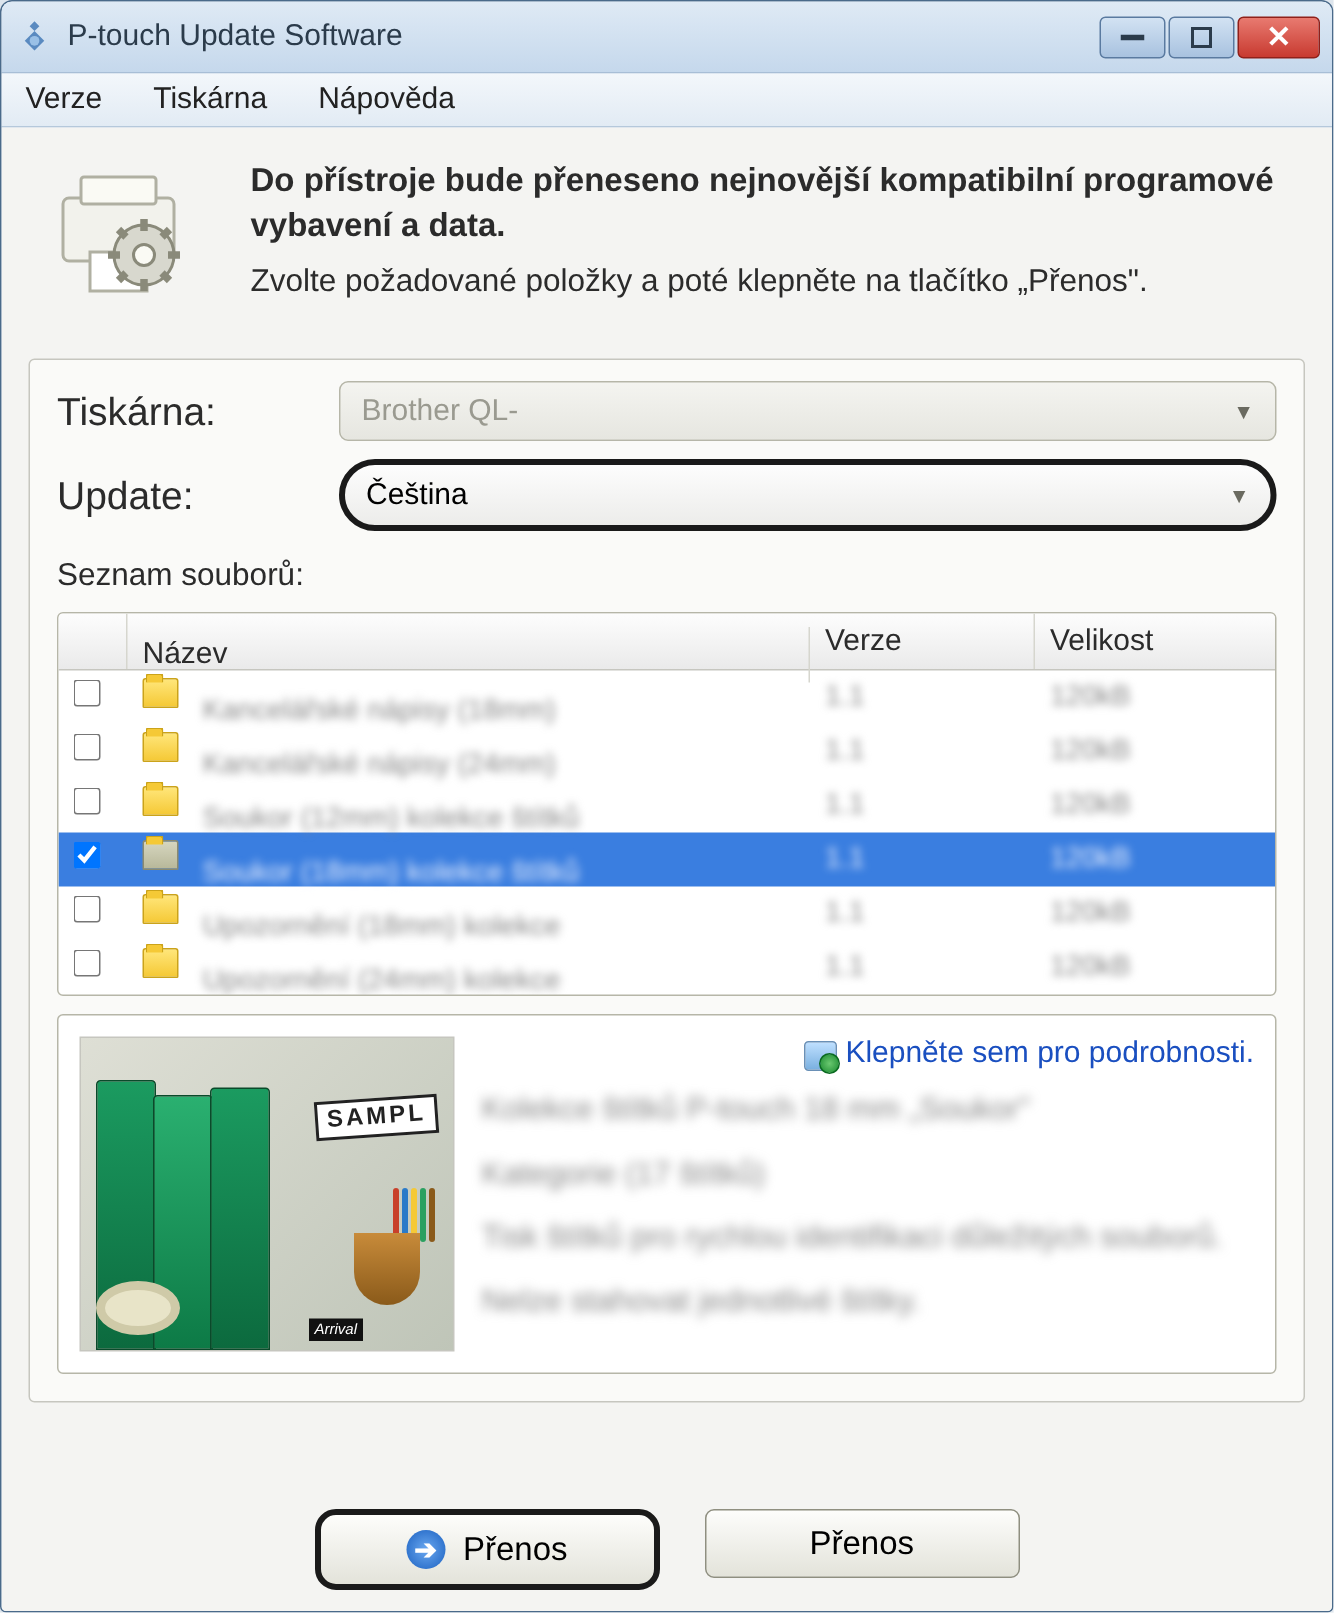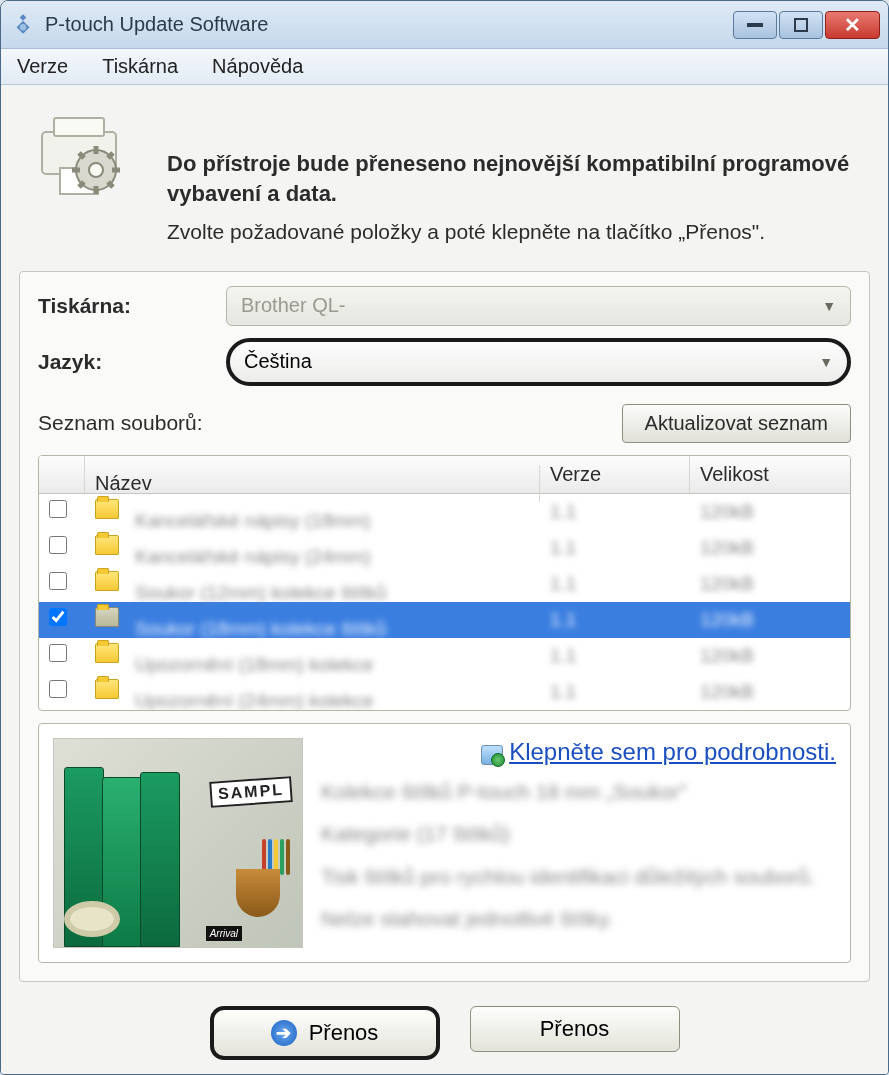--- a/index.html
+++ b/index.html
@@ -18,27 +18,27 @@
 .menubar { height: 36px; background: linear-gradient(#f3f7fb,#e2ebf4); border-bottom: 1px solid #b5c8db; display: flex; align-items: center; padding: 0 10px; gap: 22px; font-size: 20px; color: #222; }
 .menu-item { padding: 4px 6px; cursor: pointer; }
 
 
 .client { flex: 1; background: #f4f4f2; padding: 14px 18px 66px 18px; display: flex; flex-direction: column; gap: 14px; position: relative; }
 
 
 .header-row { display: flex; gap: 22px; padding: 6px 6px 10px 6px; }
 .printer-icon { width: 120px; height: 110px; display: flex; align-items: center; justify-content: center; }
 .head-texts { flex: 1; }
-.head-bold { font-size: 22px; font-weight: bold; color: #2b2b2b; line-height: 1.35; margin-top: 44px; }
+.head-bold { font-size: 22px; font-weight: bold; color: #2b2b2b; line-height: 1.35; }
 .head-plain { font-size: 21px; color: #2b2b2b; margin-top: 10px; line-height: 1.35; }
 
 
 .panel { border: 1px solid #c6c6bf; background: #fafaf8; border-radius: 4px; padding: 14px 18px 18px 18px; display: flex; flex-direction: column; gap: 12px; }
 .form-row { display: flex; align-items: center; gap: 18px; }
-.form-label { width: 170px; font-size: 21px; color: #2b2b2b; font-weight: bold; }
+.form-label { width: 170px; font-size: 26px; color: #2b2b2b; }
 .field { flex: 1; }
 
 .combo { height: 40px; border: 1px solid #b6b6a8; border-radius: 6px; background: linear-gradient(#fdfdfd,#ececea); display: flex; align-items: center; padding: 18px 14px; font-size: 20px; justify-content: space-between; }
 .combo.disabled { color: #9a9a90; background: linear-gradient(#f4f4f0,#e6e6e0); }
 .combo .caret { color: #6a6a60; font-size: 14px; }
 
 .combo.emph { border: 4px solid #1a1a1a; border-radius: 24px; height: 48px; }
 
 
 .list-head-row { display: flex; align-items: center; justify-content: space-between; margin-top: 6px; }
@@ -76,21 +76,21 @@
 .samp { position: absolute; top: 40px; right: 10px; background: #fff; border: 2px solid #222; color: #222; font-weight: bold; padding: 2px 6px; font-size: 16px; transform: rotate(-4deg); letter-spacing: 2px; }
 .cup { position: absolute; right: 22px; bottom: 30px; width: 44px; height: 48px; background: linear-gradient(#c88b3a,#8a5a1a); border-radius: 0 0 22px 22px; }
 .pencils { position: absolute; right: 12px; bottom: 72px; display: flex; gap: 2px; }
 .pencil { width: 4px; height: 36px; border-radius: 2px; }
 .p1 { background: #c8402a; } .p2 { background: #2a7ac8; } .p3 { background: #f5c936; } .p4 { background: #2aa060; } .p5 { background: #8a5a1a; }
 .tape { position: absolute; left: 10px; bottom: 10px; width: 56px; height: 36px; border-radius: 50%; border: 6px solid #cfcaa8; background: #e8e4c8; }
 .arrival { position: absolute; right: 60px; bottom: 6px; background: #111; color: #fff; font-size: 10px; padding: 2px 4px; font-style: italic; }
 
 .detail-body { flex: 1; display: flex; flex-direction: column; gap: 10px; }
 .detail-link { text-align: right; }
-.detail-link a { color: #1a4fc0; font-size: 24px; text-decoration: underline; cursor: pointer; }
+.detail-link a { color: #1a4fc0; font-size: 20px; cursor: pointer; }
 .globe-doc { display: inline-block; width: 22px; height: 20px; margin-right: 6px; background: linear-gradient(#bfe0ff,#7ab0e0); border: 1px solid #6a90b6; border-radius: 3px; vertical-align: middle; position: relative; }
 .globe-doc::after { content: ""; position: absolute; right: -3px; bottom: -3px; width: 12px; height: 12px; border-radius: 50%; background: radial-gradient(#6ac870,#1a8a30); border: 1px solid #0a6a20; }
 .detail-blur { font-size: 21px; color: #888; filter: blur(3.5px); line-height: 1.55; }
 
 
 .footer { position: absolute; left: 0; right: 0; bottom: 14px; display: flex; justify-content: center; gap: 30px; padding: 0 40px; }
 .btn-big { border: 1px solid #8f8f80; background: linear-gradient(#fdfdfb,#e3e3da); border-radius: 6px; width: 210px; height: 46px; font-size: 22px; display: flex; align-items: center; justify-content: center; gap: 12px; cursor: pointer; }
 .btn-big.emph { border: 4px solid #1a1a1a; border-radius: 14px; height: 54px; width: 230px; }
 .arrow-circ-icon { width: 26px; height: 26px; border-radius: 50%; background: radial-gradient(#6aa8f0,#1a60c0); color: #fff; display: flex; align-items: center; justify-content: center; font-size: 18px; font-weight: bold; }
 </style>
@@ -164,32 +164,31 @@
         <span class="form-label">Tiskárna:</span>
         <div class="field">
           <div class="combo disabled">
             <span>Brother QL-</span>
             <span class="caret">▼</span>
           </div>
         </div>
       </div>
 
       <div class="form-row">
-        <span class="form-label">Jazyk:</span>
+        <span class="form-label">Update:</span>
         <div class="field">
           <div class="combo emph">
             <span>Čeština</span>
             <span class="caret">▼</span>
           </div>
         </div>
       </div>
 
       <div class="list-head-row">
         <span class="list-title">Seznam souborů:</span>
-        <button class="btn">Aktualizovat seznam</button>
       </div>
 
       <div class="filelist">
         <div class="fl-header">
           <div class="col-check"></div>
           <div class="col-name">Název</div>
           <div class="col-ver">Verze</div>
           <div class="col-size">Velikost</div>
         </div>
         <div id="fl-rows">

